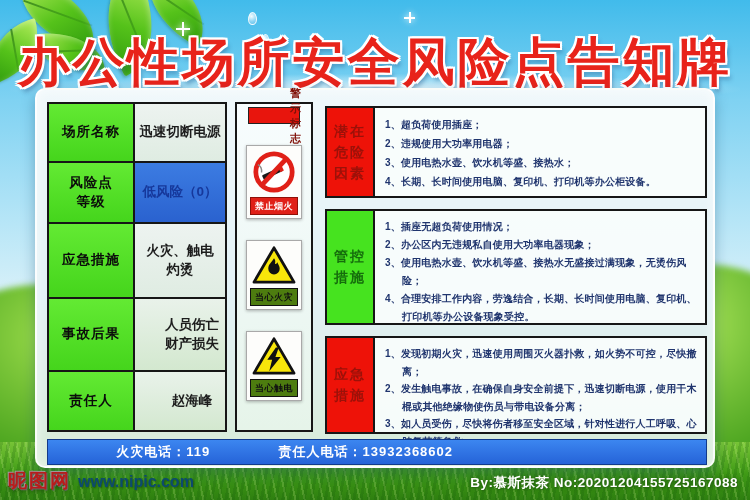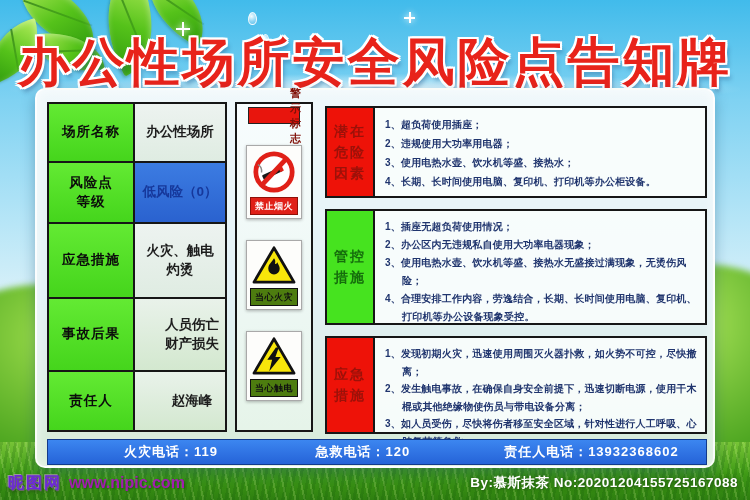--- a/index.html
+++ b/index.html
@@ -101,23 +101,23 @@
 
   
   .phone-bar { position:absolute; left:10px; top:349px; width:660px; height:26px;
     background:linear-gradient(180deg,#3c86f0,#2563d8); border:1px solid #123a8a;
     display:grid; grid-template-columns:1.1fr 1fr 1.5fr; align-items:center;
     color:#fff; font-weight:bold; font-size:13px; letter-spacing:1px; }
   .phone-bar span { text-align:center; white-space:nowrap;padding-left:45px; }
 
   
   .wm-left { position:absolute; z-index:6; left:8px; bottom:6px; display:flex; align-items:baseline; gap:7px; }
-  .wm-logo { font-size:16px; font-weight:bold; color:#6d28d9;
+  .wm-logo { font-size:19px; font-weight:bold; color:#b91c1c;
     text-shadow:1px 1px 0 #666, -1px -1px 0 #9a9a9a, 0 2px 4px rgba(0,0,0,.45); letter-spacing:2px; }
-  .wm-url { font-size:16px; font-weight:bold; color:#a21caf; text-shadow:1px 1px 2px rgba(30,80,20,.85); }
+  .wm-url { font-size:16px; font-weight:bold; color:#0c4a6e; text-shadow:1px 1px 2px rgba(30,80,20,.85); }
   .wm-right { position:absolute; z-index:6; right:12px; bottom:8px; font-size:13.5px; font-weight:bold;
     color:#fff; text-shadow:1px 1px 1px #2a6b12, 0 0 5px rgba(20,60,10,.65); letter-spacing:.5px; }
 </style>
 </head>
 <body>
 
 <div class="scene">
   <div class="sky"></div>
   <div class="cloud"></div>
   <div class="hill hill-l"></div>
@@ -137,21 +137,21 @@
 
   <h1 class="title">办公性场所安全风险点告知牌</h1>
 
   <div class="board">
 
     <div class="info-table">
       <div class="cell lab">
           <span>场所名称</span>
         </div>
       <div class="cell val">
-          <span>办公性场所</span>
+          <span>迅速切断电源</span>
         </div>
 
       <div class="cell lab">
           <span class="wrap2">风险点等级</span>
         </div>
       <div class="cell val val-blue">
           <span>低风险（0）</span>
         </div>
 
       <div class="cell lab">
@@ -239,21 +239,20 @@
       </div>
       <div class="sec-body">
         <p>1、发现初期火灾，迅速使用周围灭火器扑救，如火势不可控，尽快撤离；</p>
         <p>2、发生触电事故，在确保自身安全前提下，迅速切断电源，使用干木棍或其他绝缘物使伤员与带电设备分离；</p>
         <p>3、如人员受伤，尽快将伤者移至安全区域，针对性进行人工呼吸、心肺复苏等急救。</p>
       </div>
     </section>
 
     <div class="phone-bar">
       <span><i style="font-style:normal">火灾电话：</i><b>119</b></span>
-      <span><i style="font-style:normal">急救电话：</i><b>120</b></span>
       <span><i style="font-style:normal">责任人电话：</i><b>13932368602</b></span>
     </div>
   </div>
 
   <div class="wm-left">
     <span class="wm-logo">昵图网</span>
     <span class="wm-url">www.nipic.com</span>
   </div>
   <div class="wm-right">By:慕斯抹茶 No:20201204155725167088</div>
 </div>

